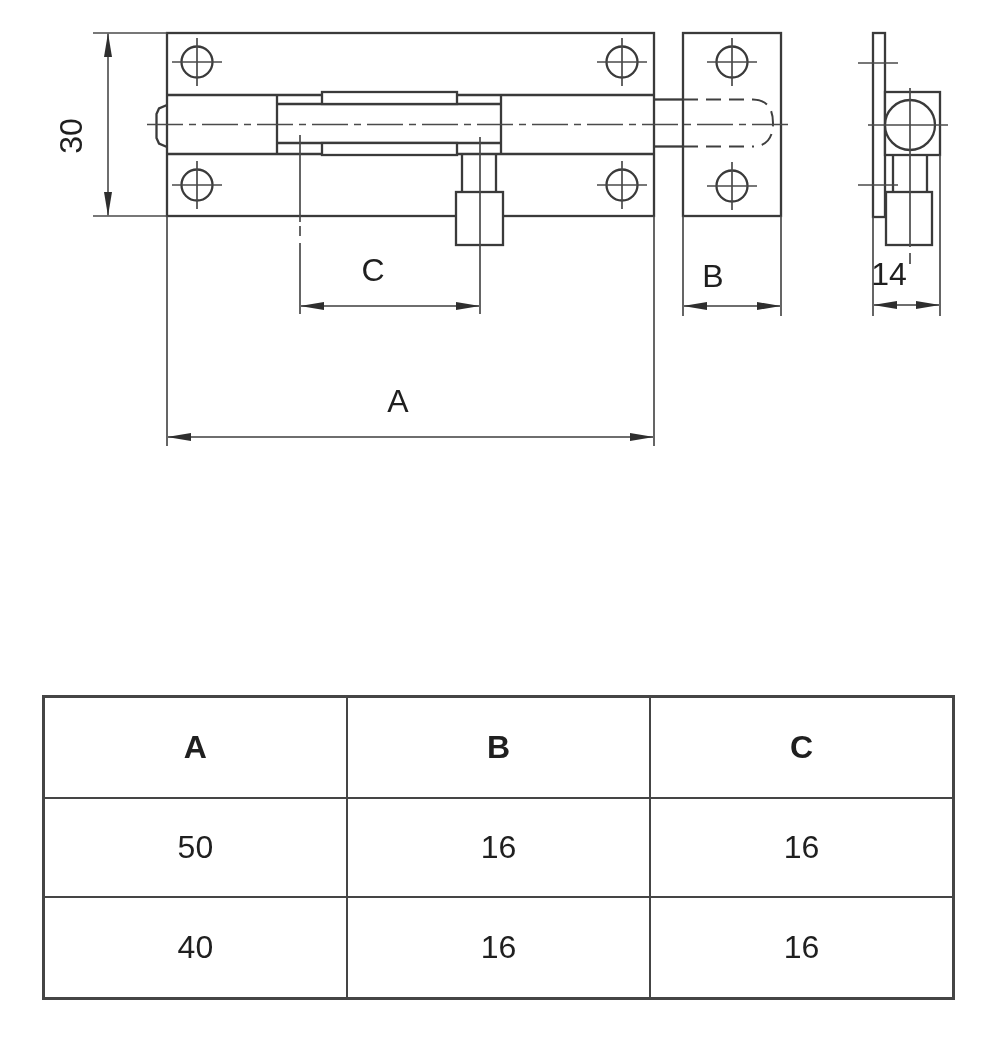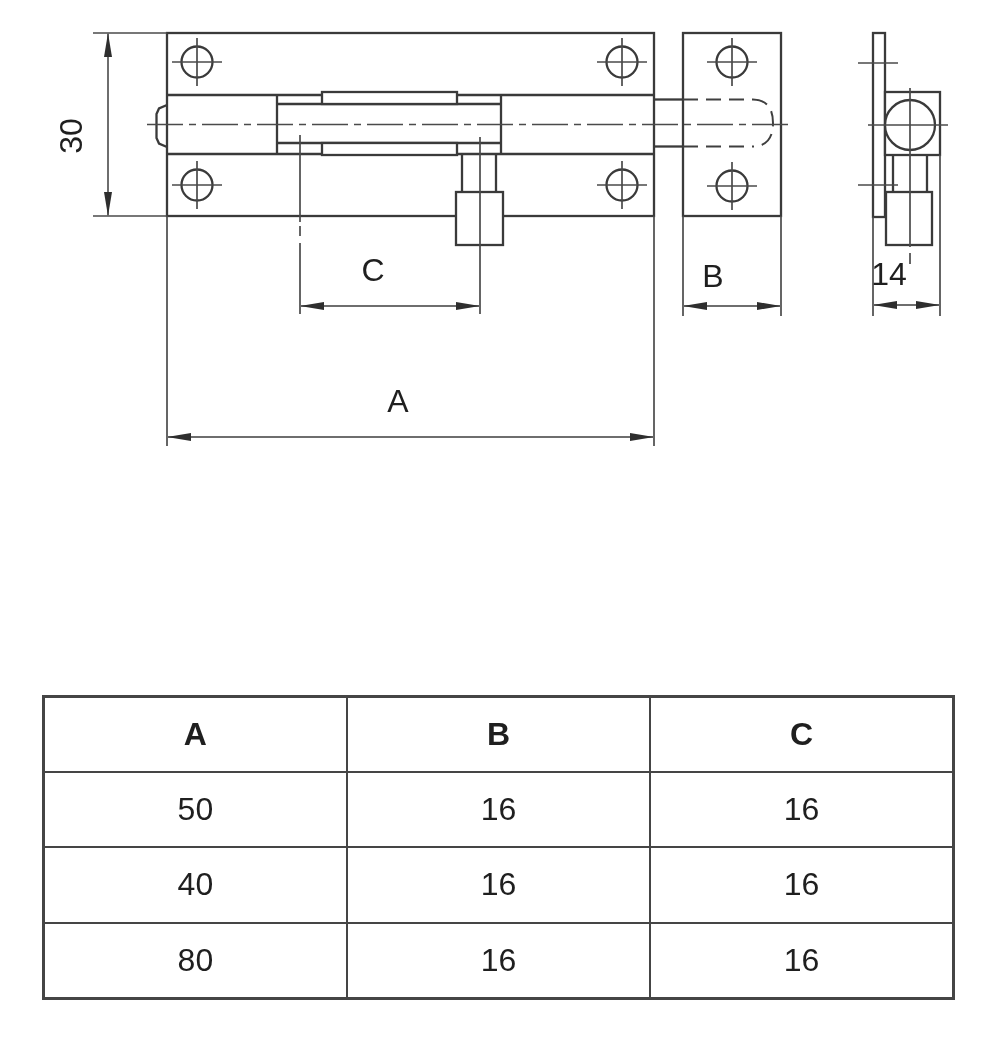--- a/index.html
+++ b/index.html
@@ -155,21 +155,16 @@
       <tr>
         <td>50</td>
         <td>16</td>
         <td>16</td>
       </tr>
       <tr>
         <td>40</td>
         <td>16</td>
         <td>16</td>
       </tr>
-      <tr>
-        <td>80</td>
-        <td>16</td>
-        <td>16</td>
-      </tr>
     </tbody>
   </table>
 
 </div>
 
 </body></html>

